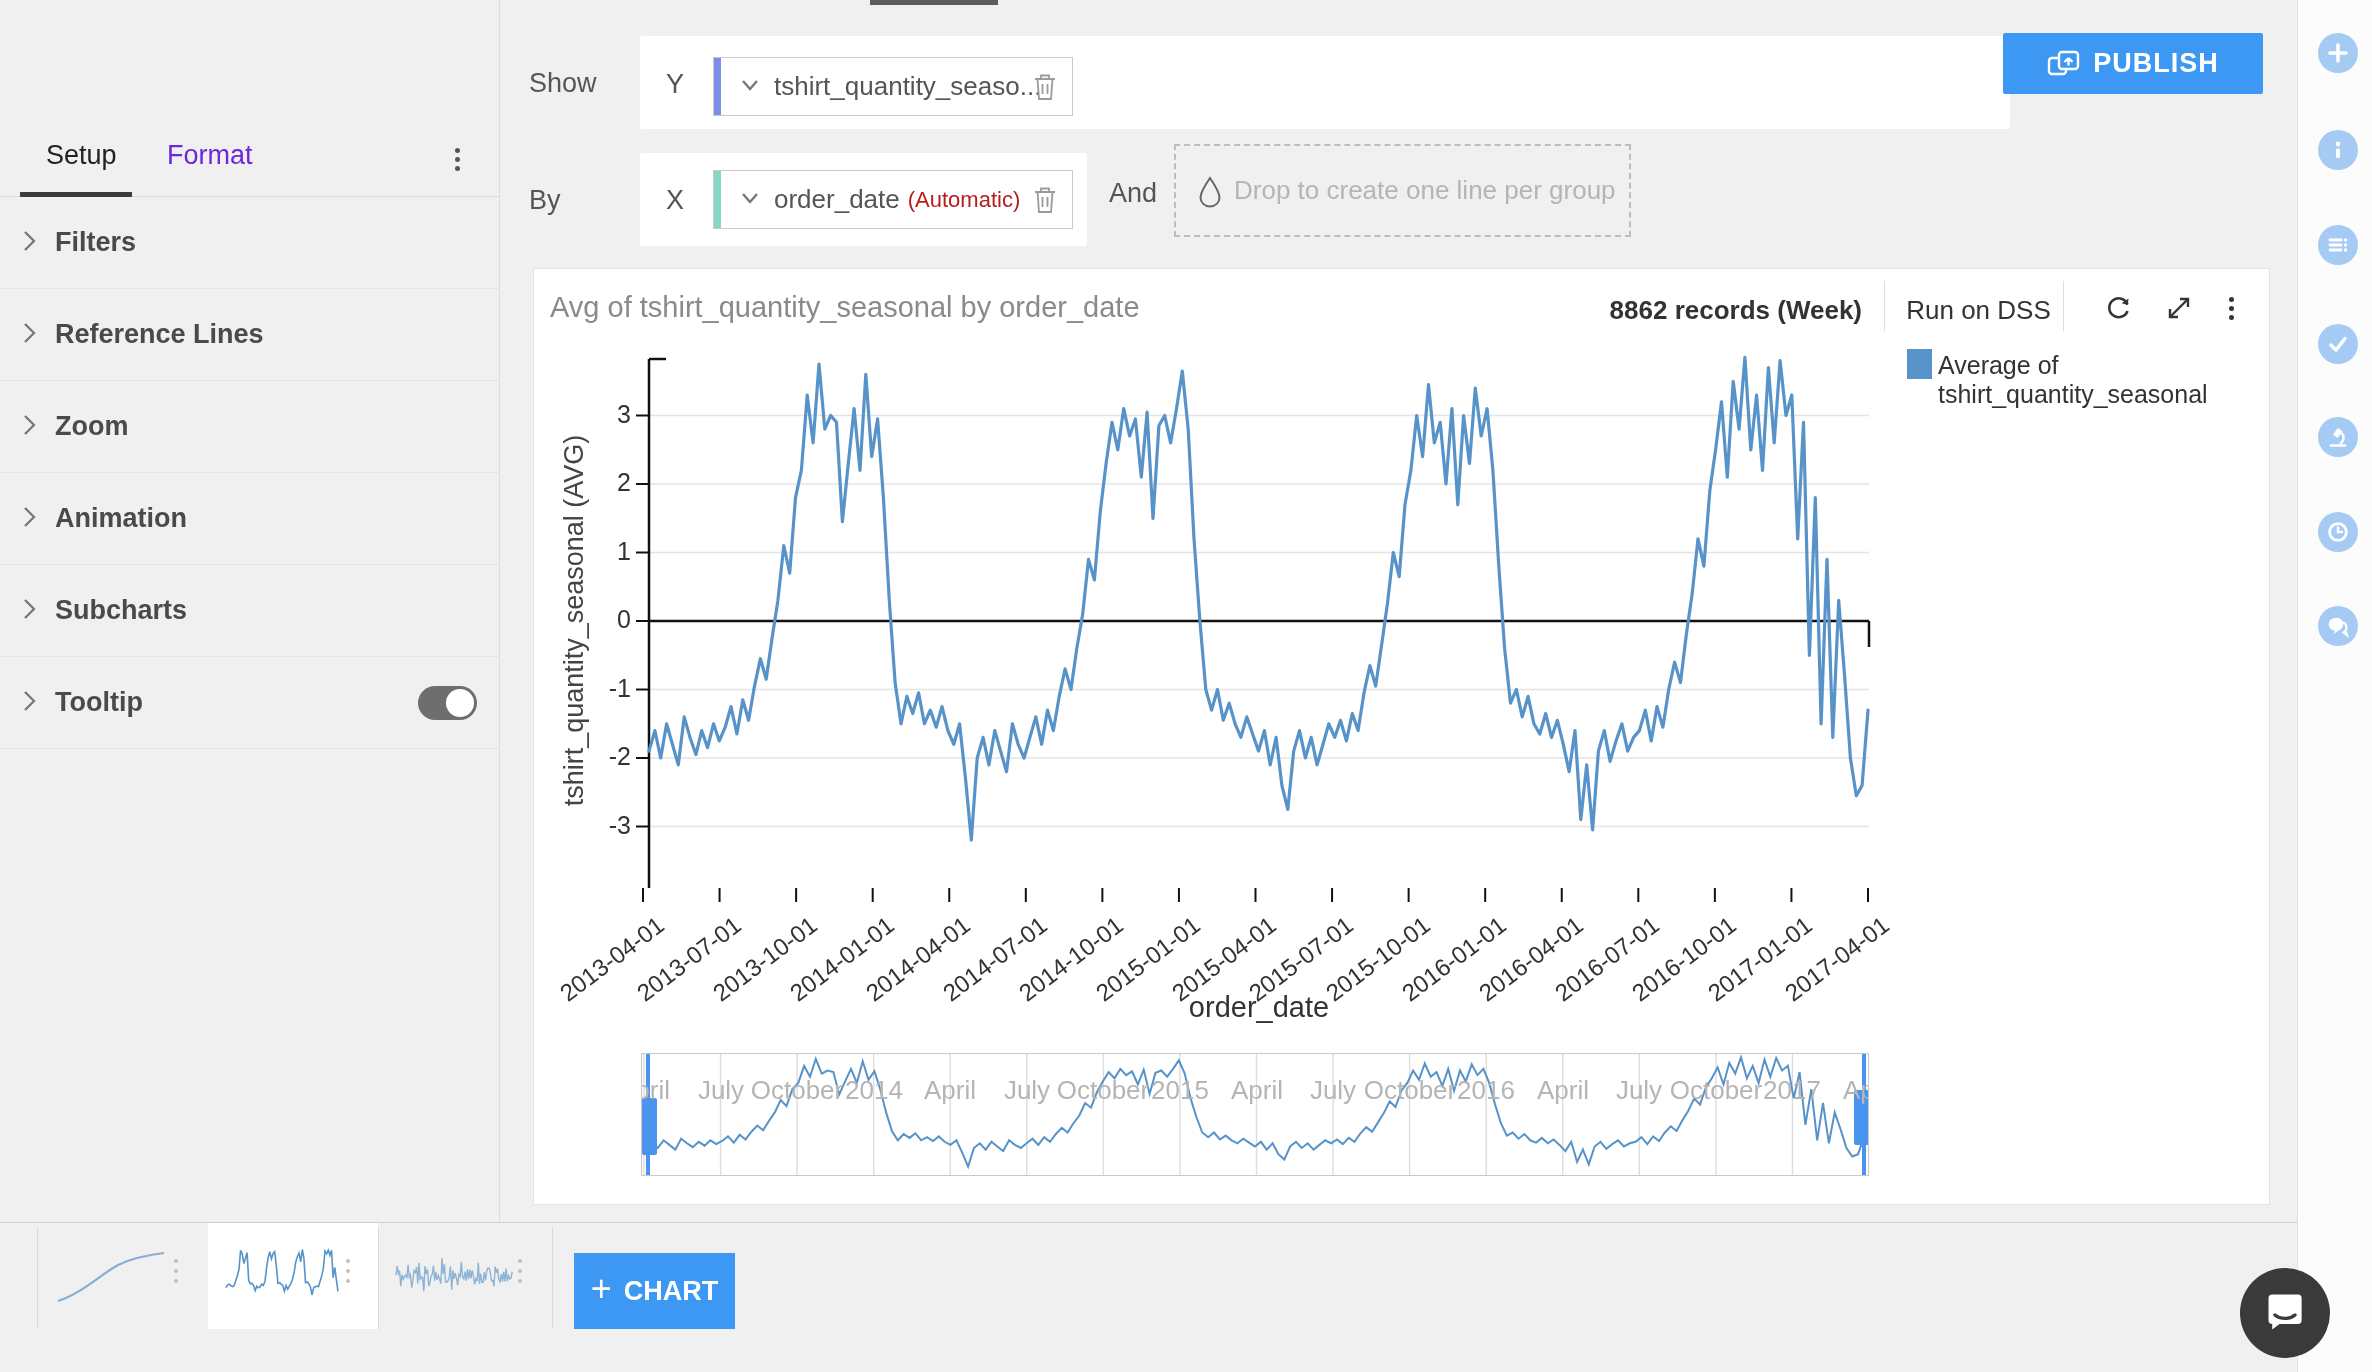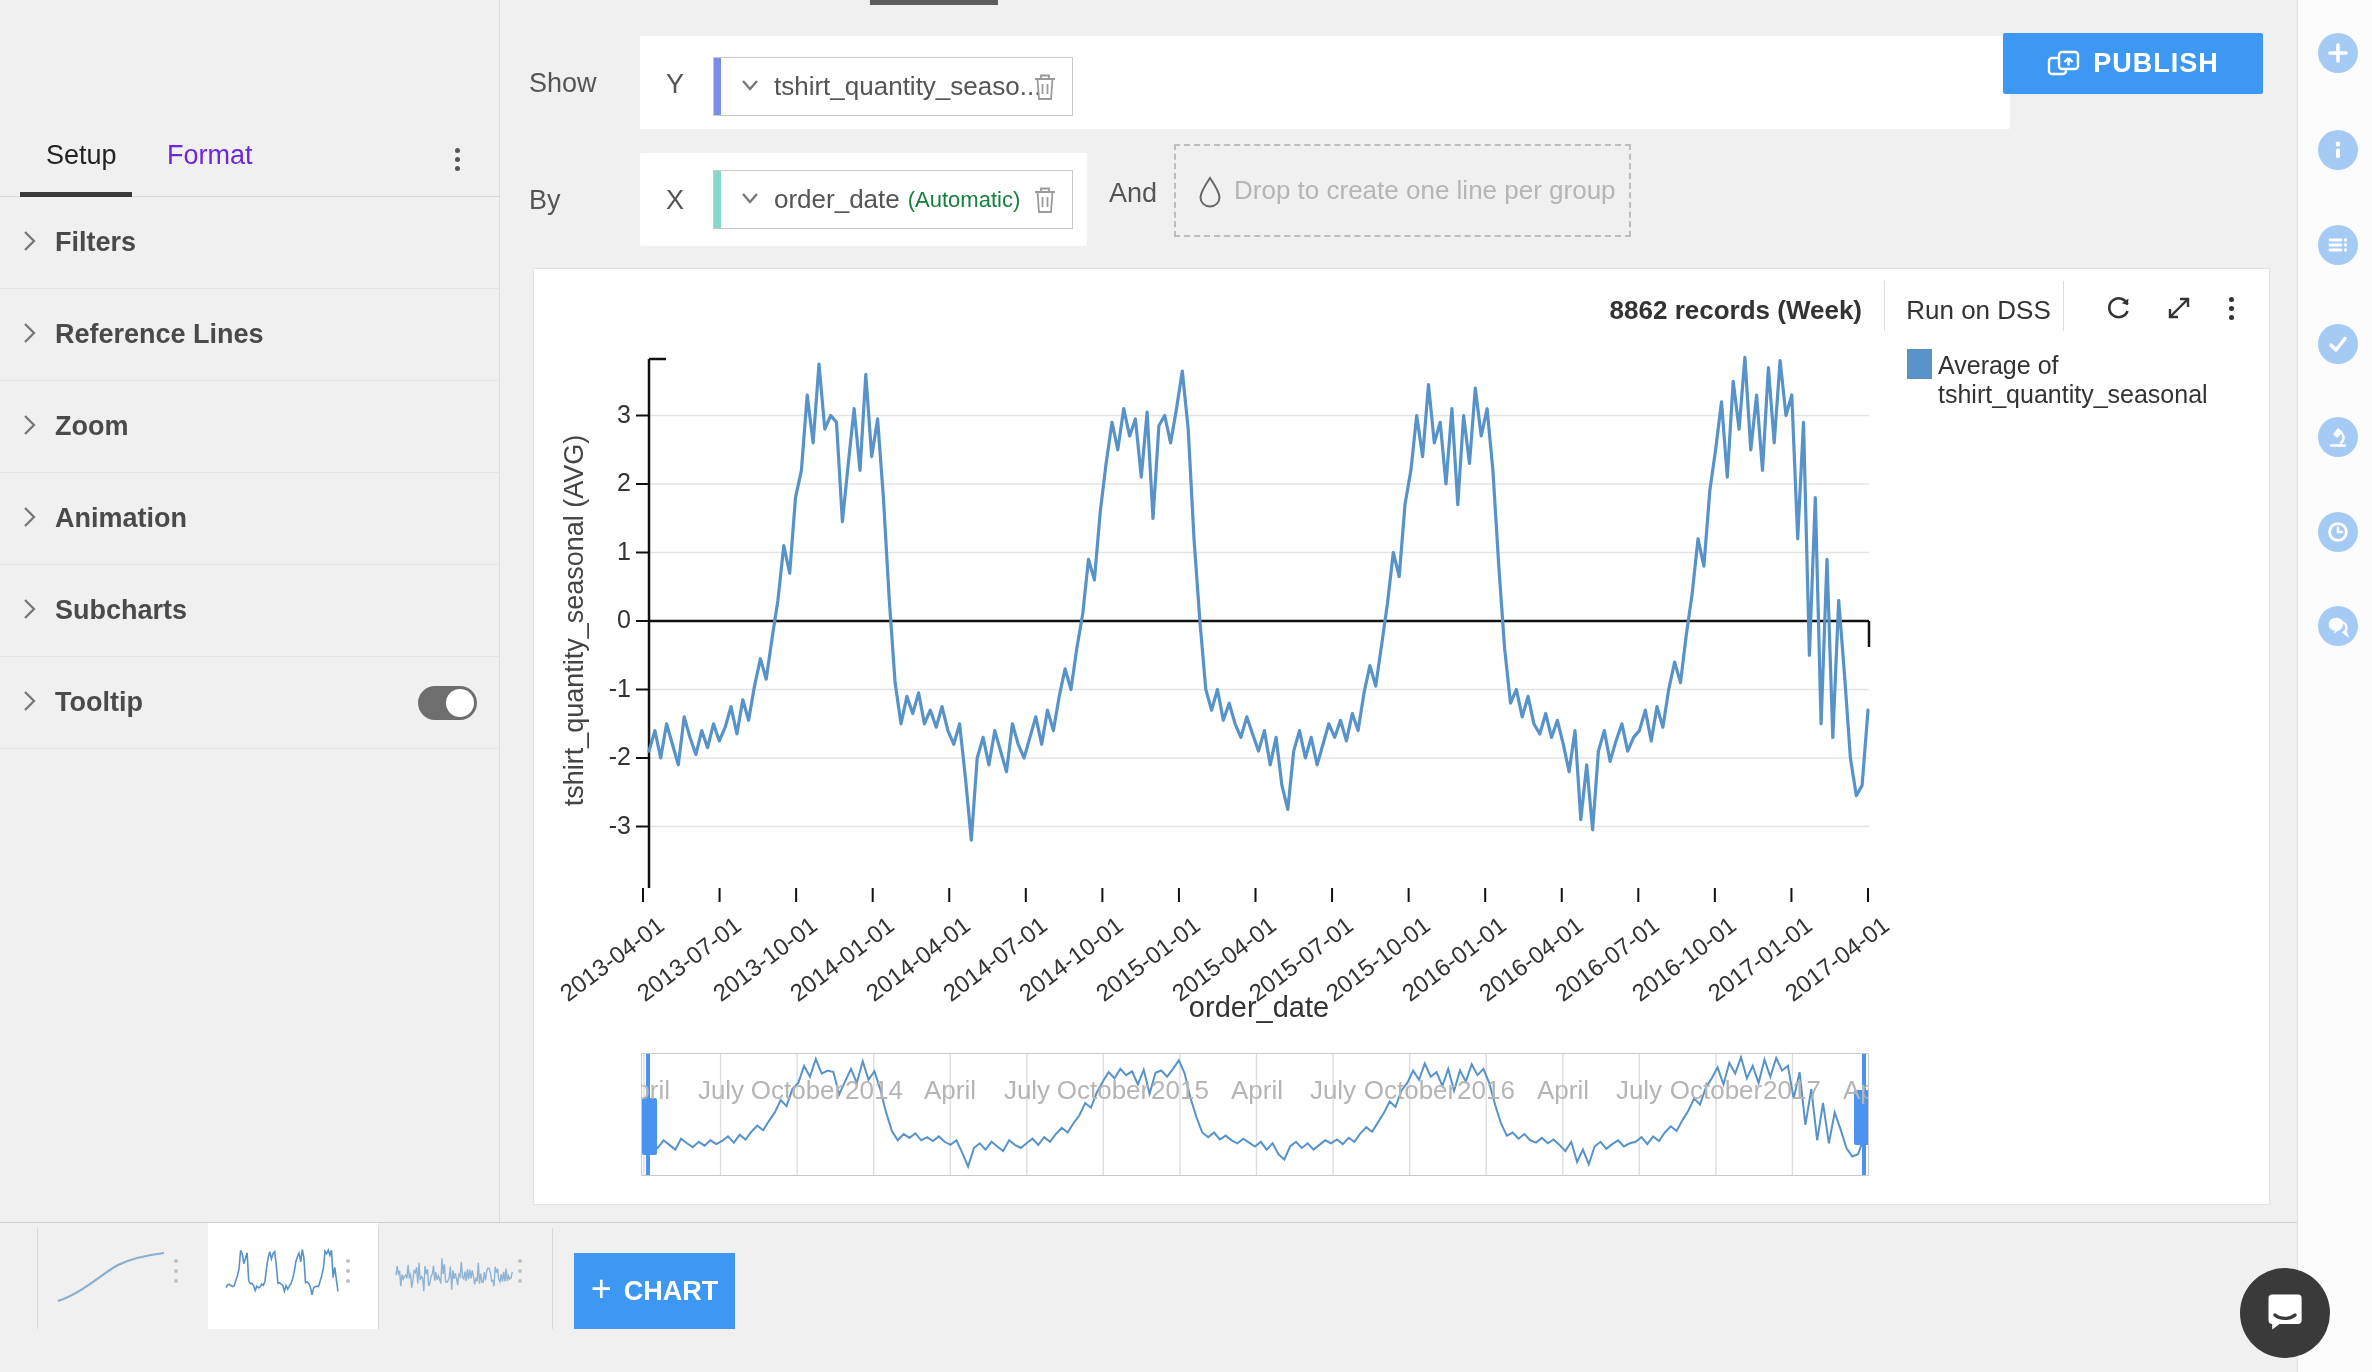--- a/index.html
+++ b/index.html
@@ -35,21 +35,21 @@
 
   
   .row-label { position:absolute; font-size:27px; color:#555; }
   .whitebox { position:absolute; background:#fff; border-radius:2px; }
   .axis-letter { position:absolute; font-size:27px; color:#555; }
   .pill { position:absolute; width:360px; height:59px; background:#fff; border:1px solid #c9c9c9;
           display:flex; align-items:center; cursor:pointer; }
   .pill .accent { position:absolute; left:0; top:0; width:7px; height:100%; }
   .pill .pchev { margin-left:26px; }
   .pill .ptext { margin-left:14px; font-size:26px; color:#555; white-space:nowrap; }
-  .pill .pmode { margin-left:8px; font-size:22px; color:#15803d; }
+  .pill .pmode { margin-left:8px; font-size:22px; color:#b91c1c; }
   .pill .trash { position:absolute; right:14px; top:14px; }
   .dropzone { position:absolute; left:1174px; top:144px; width:457px; height:93px;
               border:2px dashed #bdbdbd; display:flex; align-items:center; cursor:pointer; }
   .dropzone .dtext { font-size:26px; color:#b5b5b5; margin-left:58px; }
   .publish-btn { position:absolute; left:2003px; top:33px; width:260px; height:61px; background:#3d98f4;
                  border-radius:2px; display:flex; align-items:center; justify-content:center; cursor:pointer; }
   .publish-btn span { color:#fff; font-size:27px; font-weight:700; letter-spacing:1px; margin-left:12px; }
 
   
   .rstrip { position:absolute; left:2297px; top:0; width:75px; height:1372px; background:#fcfcfc;
@@ -250,20 +250,21 @@
     </div>
     <div class="ricon" style="top:606px;">
       <svg width="26" height="24" viewBox="0 0 26 24">
           <path d="M10,4 a6.3,6.3 0 1 0 0,12.6 l-1.5,3.4 5,-3.6 a6.3,6.3 0 0 0 -3.5,-12.4 Z" fill="#fff"></path>
           <path d="M17,8 a5.6,5.6 0 0 1 1.5,10.4 l3.5,2.6 -1,-3.2" fill="none" stroke="#fff" stroke-width="2.2"></path>
         </svg>
     </div>
   </div>
 
   <div class="card">
+    <div class="card-title">Avg of tshirt_quantity_seasonal by order_date</div>
     <div class="records">8862 records (Week)</div>
     <div class="hsep" style="left:1350px;"></div>
     <div class="run-dss">Run on DSS</div>
     <div class="hsep" style="left:1529px;"></div>
     <div class="hicon" style="left:1568px;">
       <svg width="34" height="34" viewBox="0 0 34 34">
           <path d="M25.5,20 a9.4,9.4 0 1 1 0,-6.5" fill="none" stroke="#333" stroke-width="2.6"></path>
           <path d="M26.5,7.5 L25.8,14 L19.8,12.2 Z" fill="#333"></path>
         </svg>
     </div>

